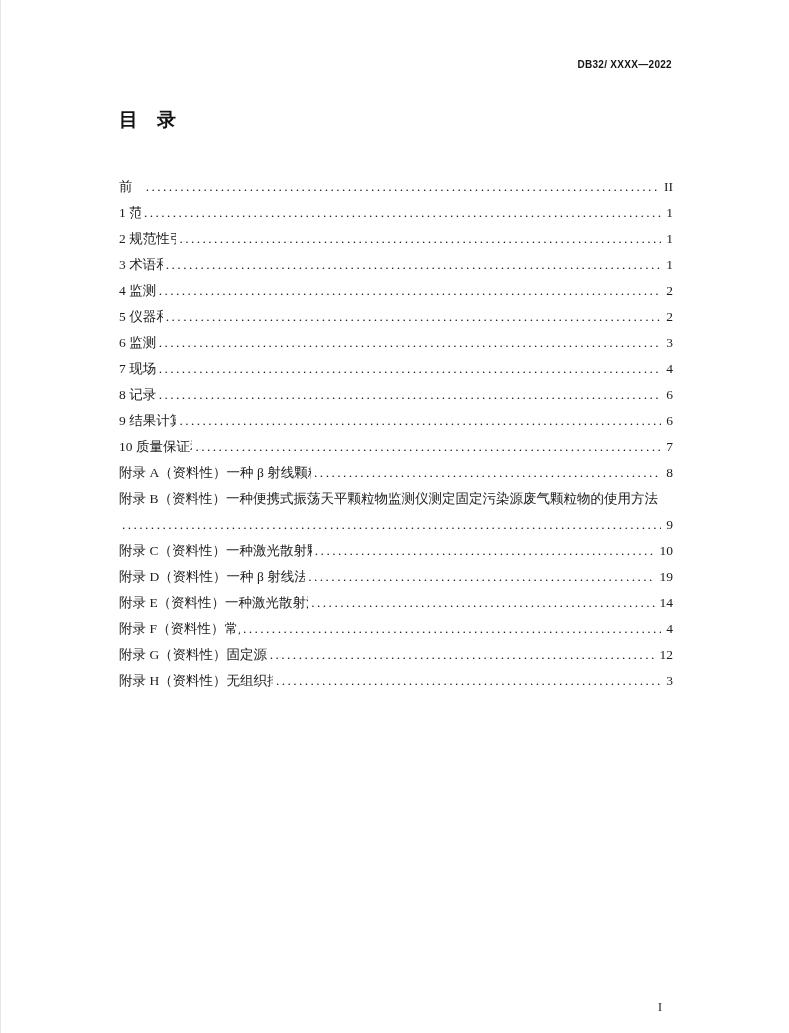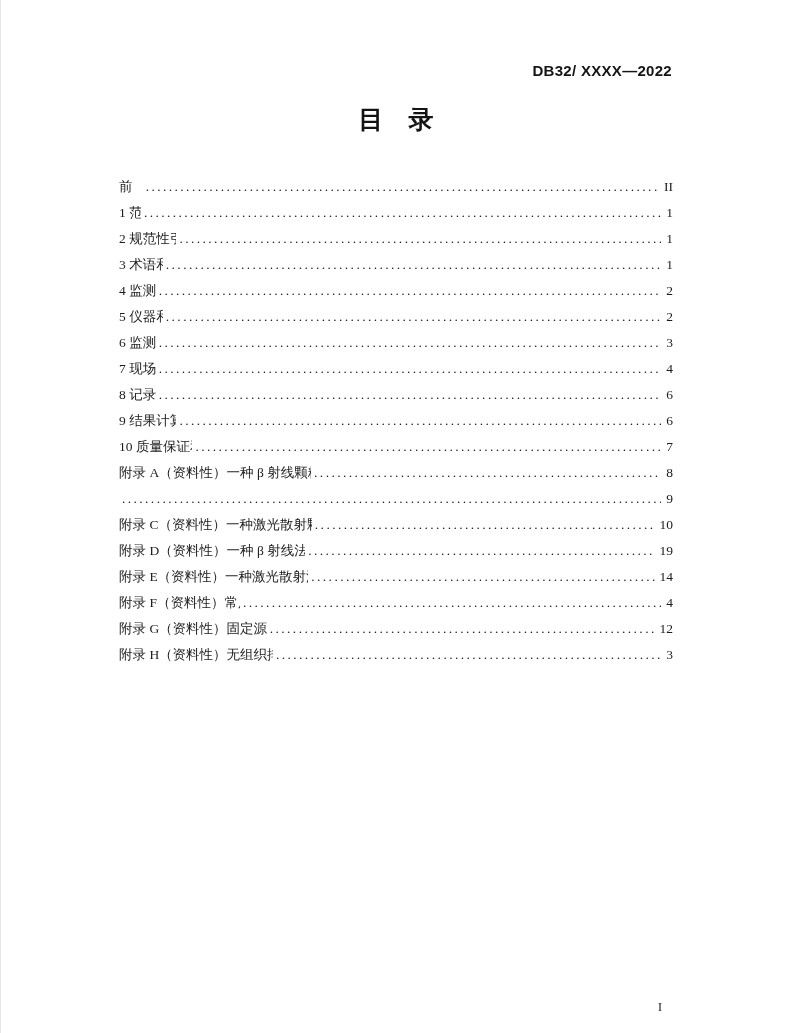--- a/index.html
+++ b/index.html
@@ -10,36 +10,35 @@
     overflow: hidden;
     font-family: "Liberation Serif", "DejaVu Serif", serif;
     color: #1c1c1c;
   }
   .page {
     position: absolute; inset: 0;
     border-left: 1px solid #e7e7e7;
   }
   .header-code {
     position: absolute;
-    top: 61px; right: 117px;
+    top: 55px; right: 117px;
     font-family: "Liberation Sans", "DejaVu Sans", sans-serif;
     font-weight: 700;
-    font-size: 15px;
+    font-size: 10px;
     line-height: 19px;
     letter-spacing: 0.3px;
     color: #141414;
     white-space: pre;
   }
   .doc-title {
     position: absolute;
     top: 106px; left: 118px; width: 554px;
-    text-align: center;
     font-family: "Liberation Sans", "DejaVu Sans", sans-serif;
     font-weight: 700;
-    font-size: 25px;
+    font-size: 19px;
     line-height: 27px;
     color: #141414;
     white-space: pre;
   }
   .toc {
     position: absolute;
     top: 174px; left: 118px; width: 554px;
   }
   .row {
     display: flex;
@@ -133,20 +132,23 @@
         <span class="lbl">10 质量保证和质量控制</span>
         <span class="dots"></span>
         <span class="pg">7</span>
       </div>
       <div class="row">
         <span class="lbl">附录 A（资料性）一种 β 射线颗粒物监测仪测定固定污染源废气颗粒物的使用方法</span>
         <span class="dots"></span>
         <span class="pg">8</span>
       </div>
       <div class="row">
+        <span class="lbl">附录 B（资料性）一种便携式振荡天平颗粒物监测仪测定固定污染源废气颗粒物的使用方法</span>
+      </div>
+      <div class="row">
         <span class="dots"></span>
         <span class="pg">9</span>
       </div>
       <div class="row">
         <span class="lbl">附录 C（资料性）一种激光散射颗粒物监测仪测定固定污染源废气颗粒物的使用方法</span>
         <span class="dots"></span>
         <span class="pg">10</span>
       </div>
       <div class="row">
         <span class="lbl">附录 D（资料性）一种 β 射线法颗粒物监测仪测定无组织废气颗粒物的使用方法</span>

